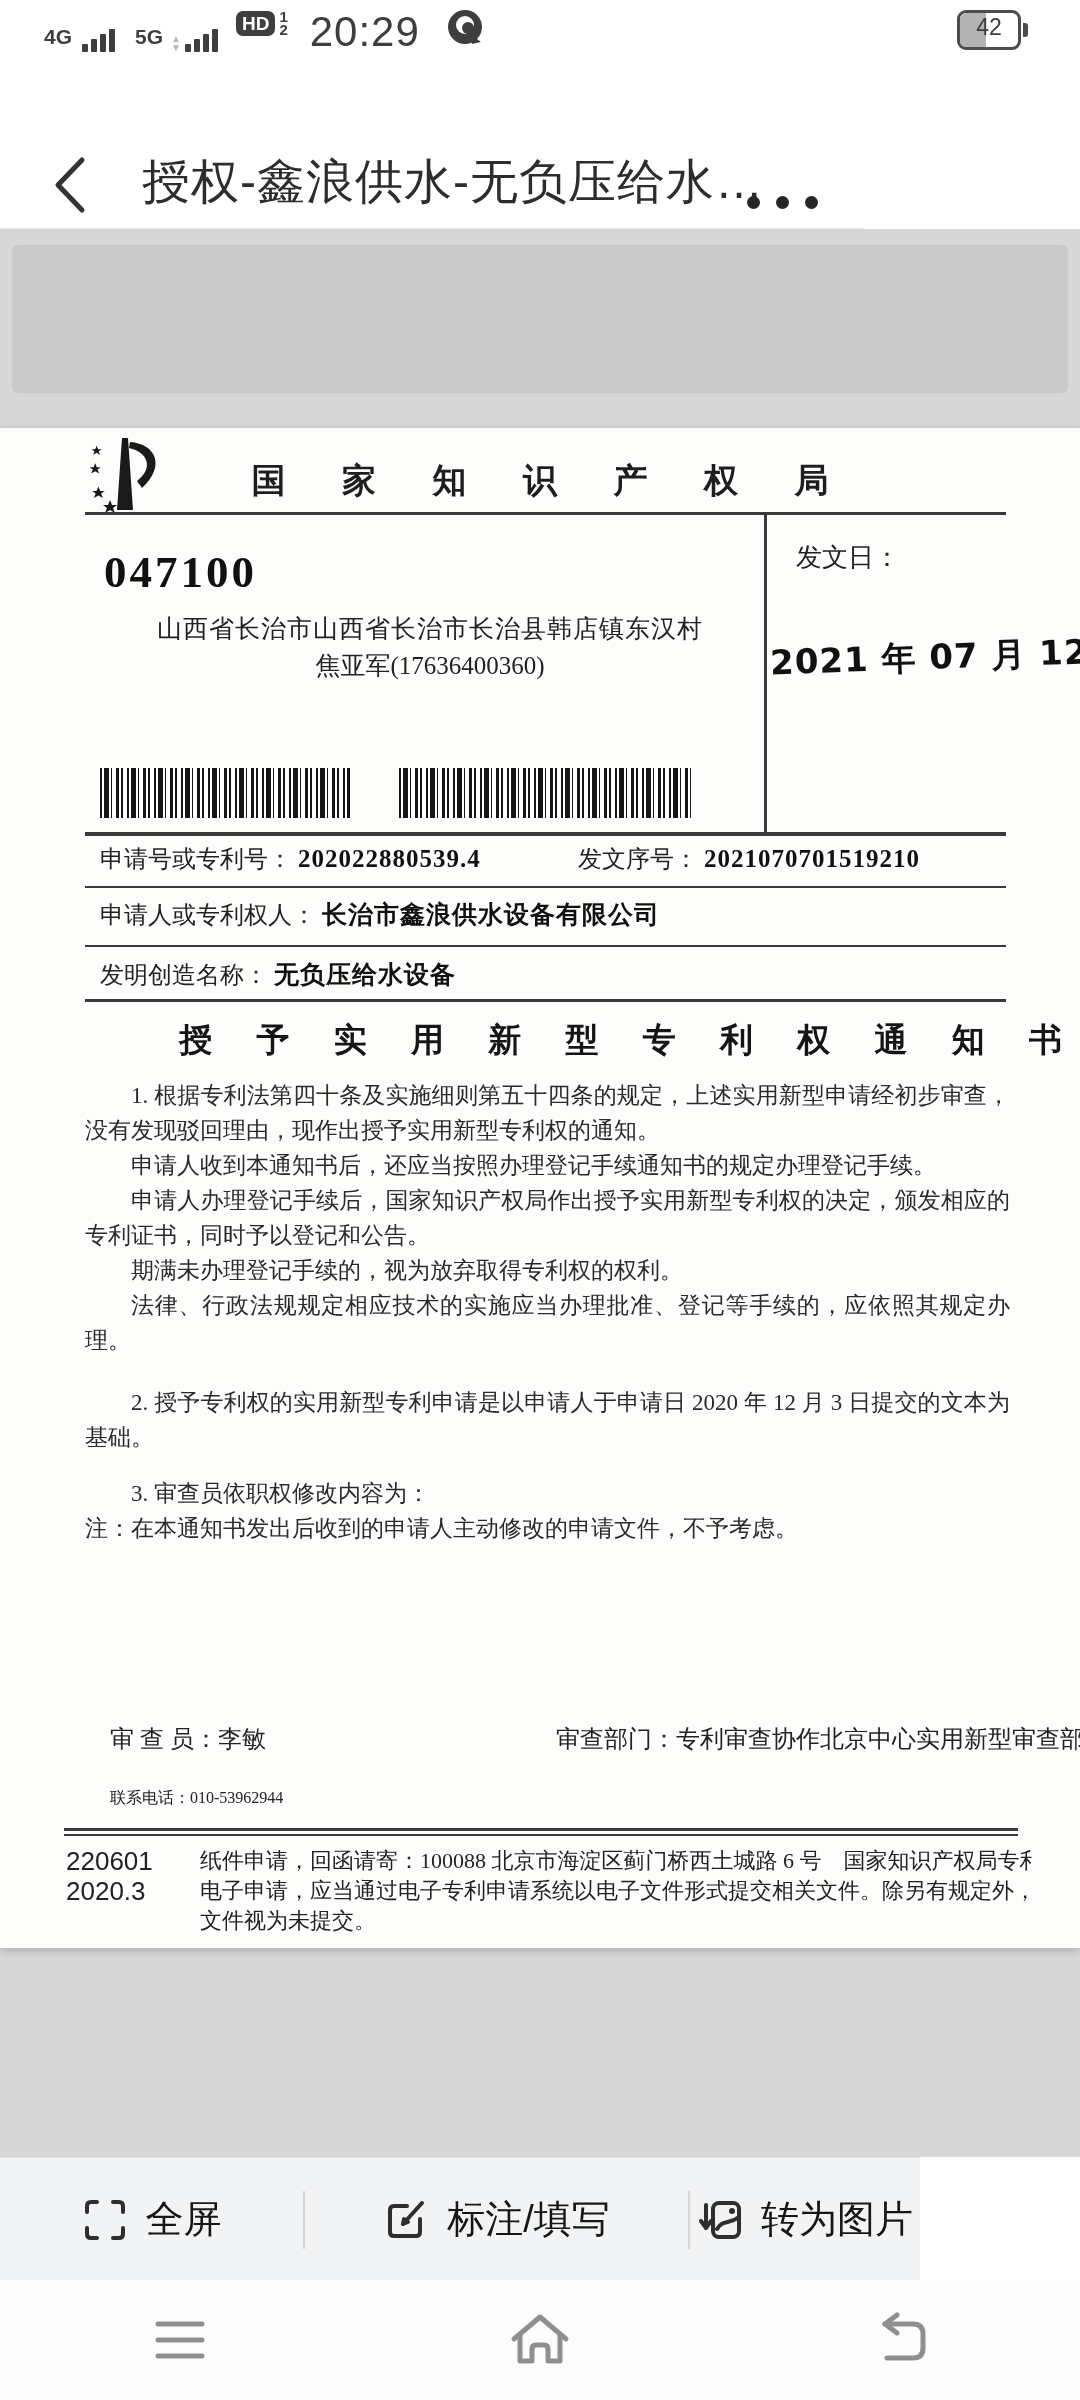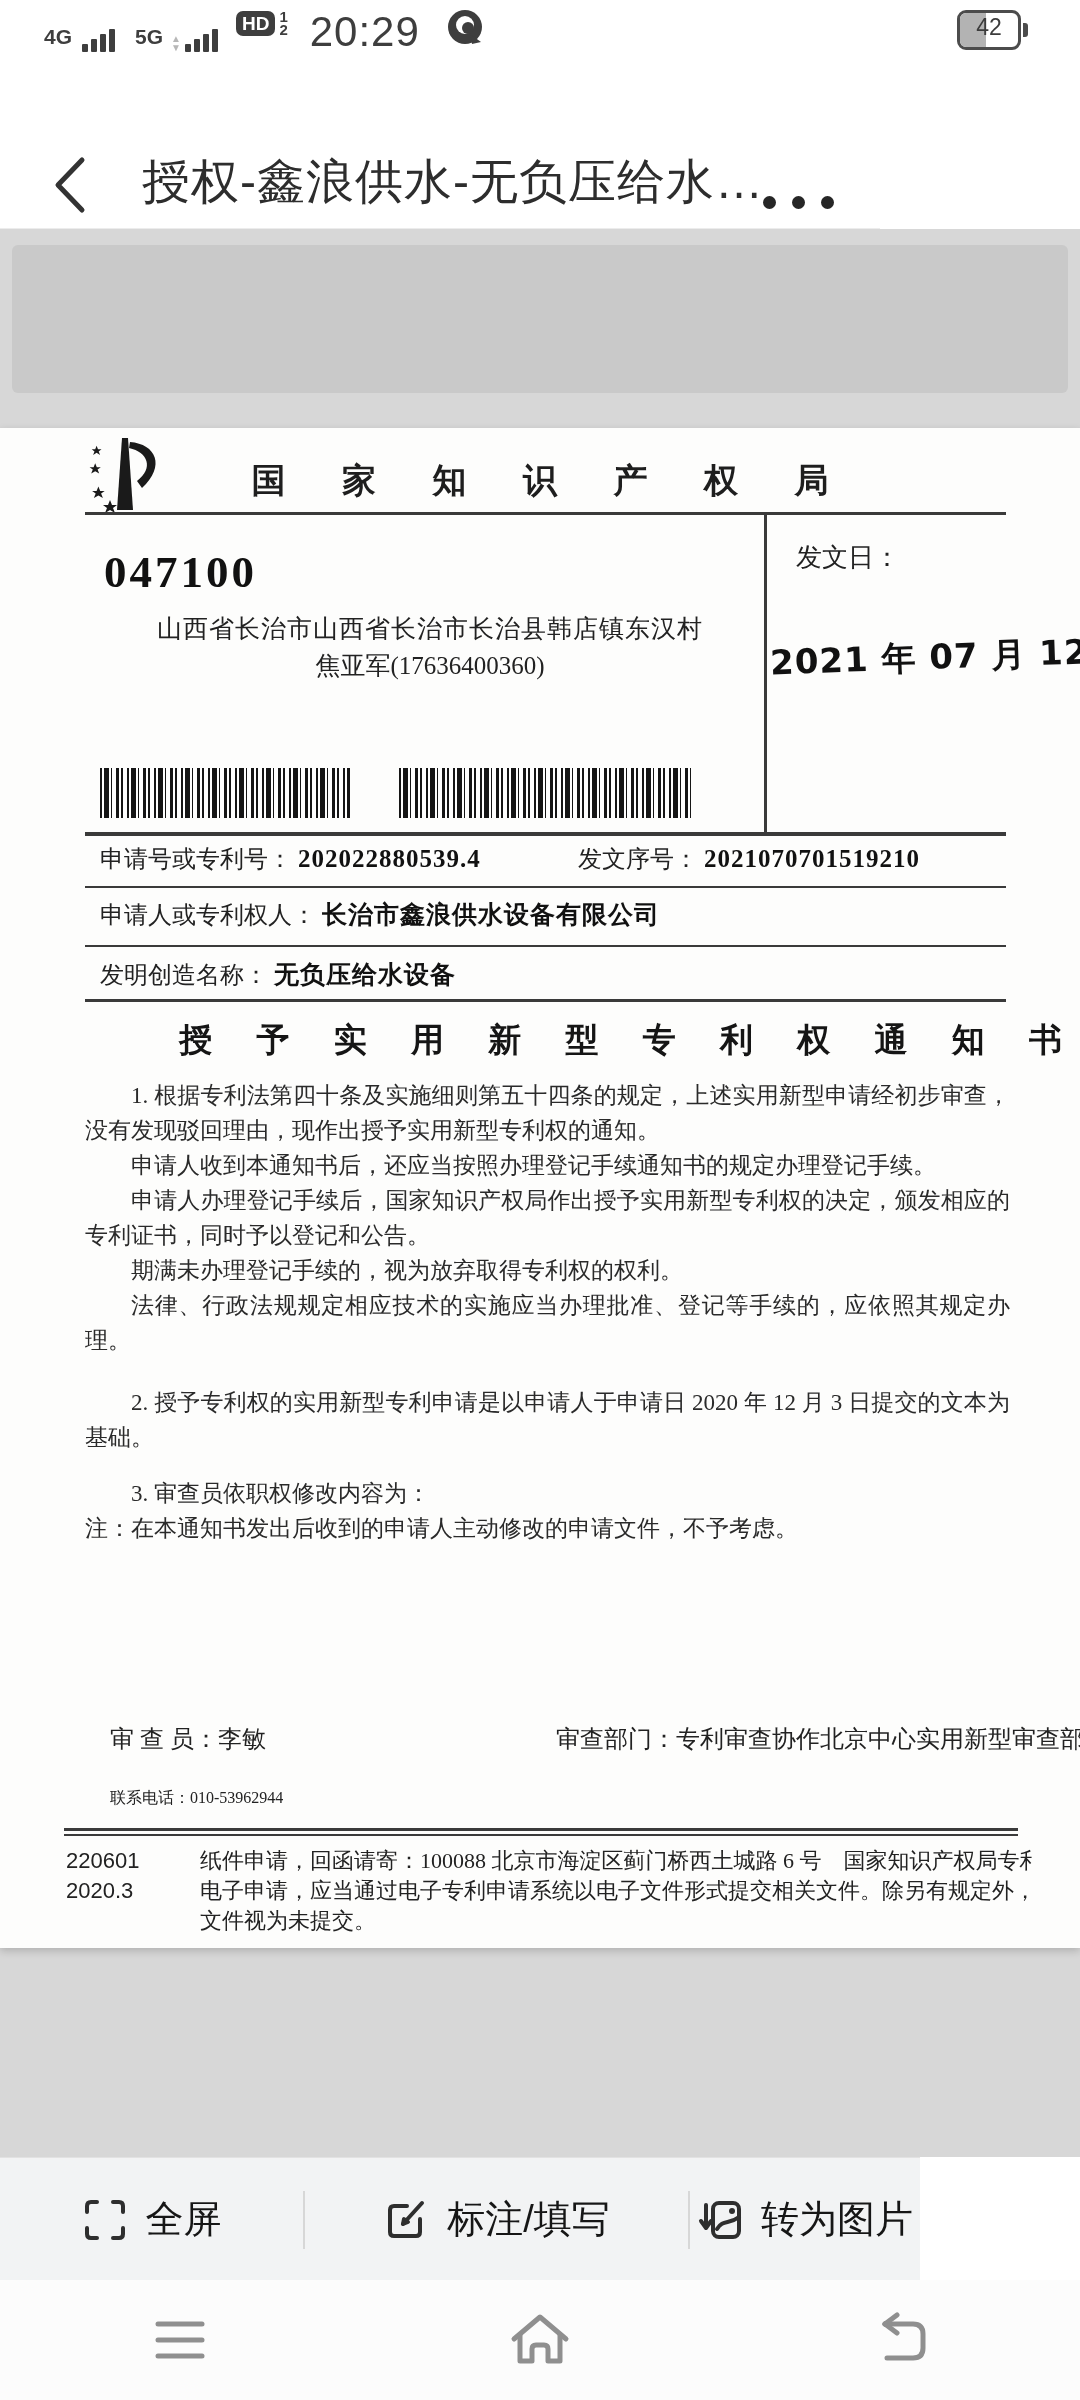--- a/index.html
+++ b/index.html
@@ -20,21 +20,21 @@
   .sim-frac{display:flex;flex-direction:column;font-size:15px;font-weight:bold;line-height:13px;color:#3e3e3e;}
   .sb-time{font-size:42px;color:#3e3e3e;letter-spacing:1px;margin-bottom:-4px;margin-left:4px;font-weight:500;}
   .q-ico{margin-bottom:0px;margin-left:6px;}
   .battery{position:absolute;right:52px;top:10px;display:flex;align-items:center;}
   .bat-body{position:relative;width:58px;height:34px;border:3px solid #4c4c4c;border-radius:9px;background:#fff;overflow:hidden;}
   .bat-fill{position:absolute;left:0;top:0;bottom:0;width:45%;background:#b3b3b3;}
   .bat-num{position:absolute;left:0;right:0;top:1px;text-align:center;font-size:23px;font-weight:normal;color:#3c3c3c;}
   .bat-nub{width:5px;height:14px;background:#4c4c4c;border-radius:0 3px 3px 0;margin-left:2px;}
 
   
-  .header{position:absolute;left:0;top:58px;width:864px;height:170px;background:#fff;border-bottom:1px solid #ececec;padding-left:16px;}
+  .header{position:absolute;left:0;top:58px;width:864px;height:170px;background:#fff;border-bottom:1px solid #ececec;}
   .back{position:absolute;left:48px;top:94px;width:44px;height:66px;}
   .hdr-title{position:absolute;left:142px;top:92px;width:790px;font-size:48px;font-weight:500;color:#2d2d2d;
              white-space:nowrap;overflow:hidden;letter-spacing:1px;}
   .hdr-sub{position:absolute;left:142px;top:168px;font-size:30px;color:#a0a0a0;}
   .more{position:absolute;right:46px;top:138px;display:flex;gap:16px;}
   .more i{display:block;width:13px;height:13px;border-radius:50%;background:#262626;}
 
   
   .viewer{position:absolute;left:0;top:229px;width:1080px;height:1928px;background:#d7d7d7;}
   .shadow-band{position:absolute;left:12px;right:12px;top:16px;height:148px;background:#c9c9c9;border-radius:6px;}
@@ -75,21 +75,21 @@
   .body-text p{margin:0;}
   .body-text p.ind{text-indent:2em;}
   .body-text p.gap1{margin-top:27px;}
   .body-text p.gap2{margin-top:21px;}
   .sign-row{position:absolute;left:0;right:0;top:1295px;font-size:24px;color:#222;}
   .sign-exam{position:absolute;left:110px;white-space:nowrap;}
   .sign-dept{position:absolute;left:556px;white-space:nowrap;}
   .phone-row{position:absolute;left:110px;top:1360px;font-size:16px;color:#222;white-space:nowrap;}
   .dbl-rule{position:absolute;left:64px;right:62px;top:1400px;border-top:3px solid #3b3b3b;}
   .dbl-rule i{display:block;margin-top:3px;border-top:2px solid #3b3b3b;}
-  .form-codes{position:absolute;left:66px;top:1418px;font-size:22px;line-height:30px;color:#222;
+  .form-codes{position:absolute;left:66px;top:1418px;font-size:26px;line-height:30px;color:#222;
               font-family:"Liberation Sans",sans-serif;}
   .footer-text{position:absolute;left:200px;right:48px;top:1418px;font-size:22px;line-height:30px;color:#222;}
   .footer-text div{white-space:nowrap;overflow:hidden;}
   .footer-text .wrapline{padding-left:0;}
   .footer-text .lastline{white-space:normal;}
 
   
   .toolbar{position:absolute;left:0;top:2157px;width:920px;height:123px;background:#f2f3f4;
            border-top:1px solid #e2e2e2;display:flex;align-items:flex-end;}
   .tb-item{display:flex;align-items:center;justify-content:center;gap:18px;height:100%;color:#161616;}

